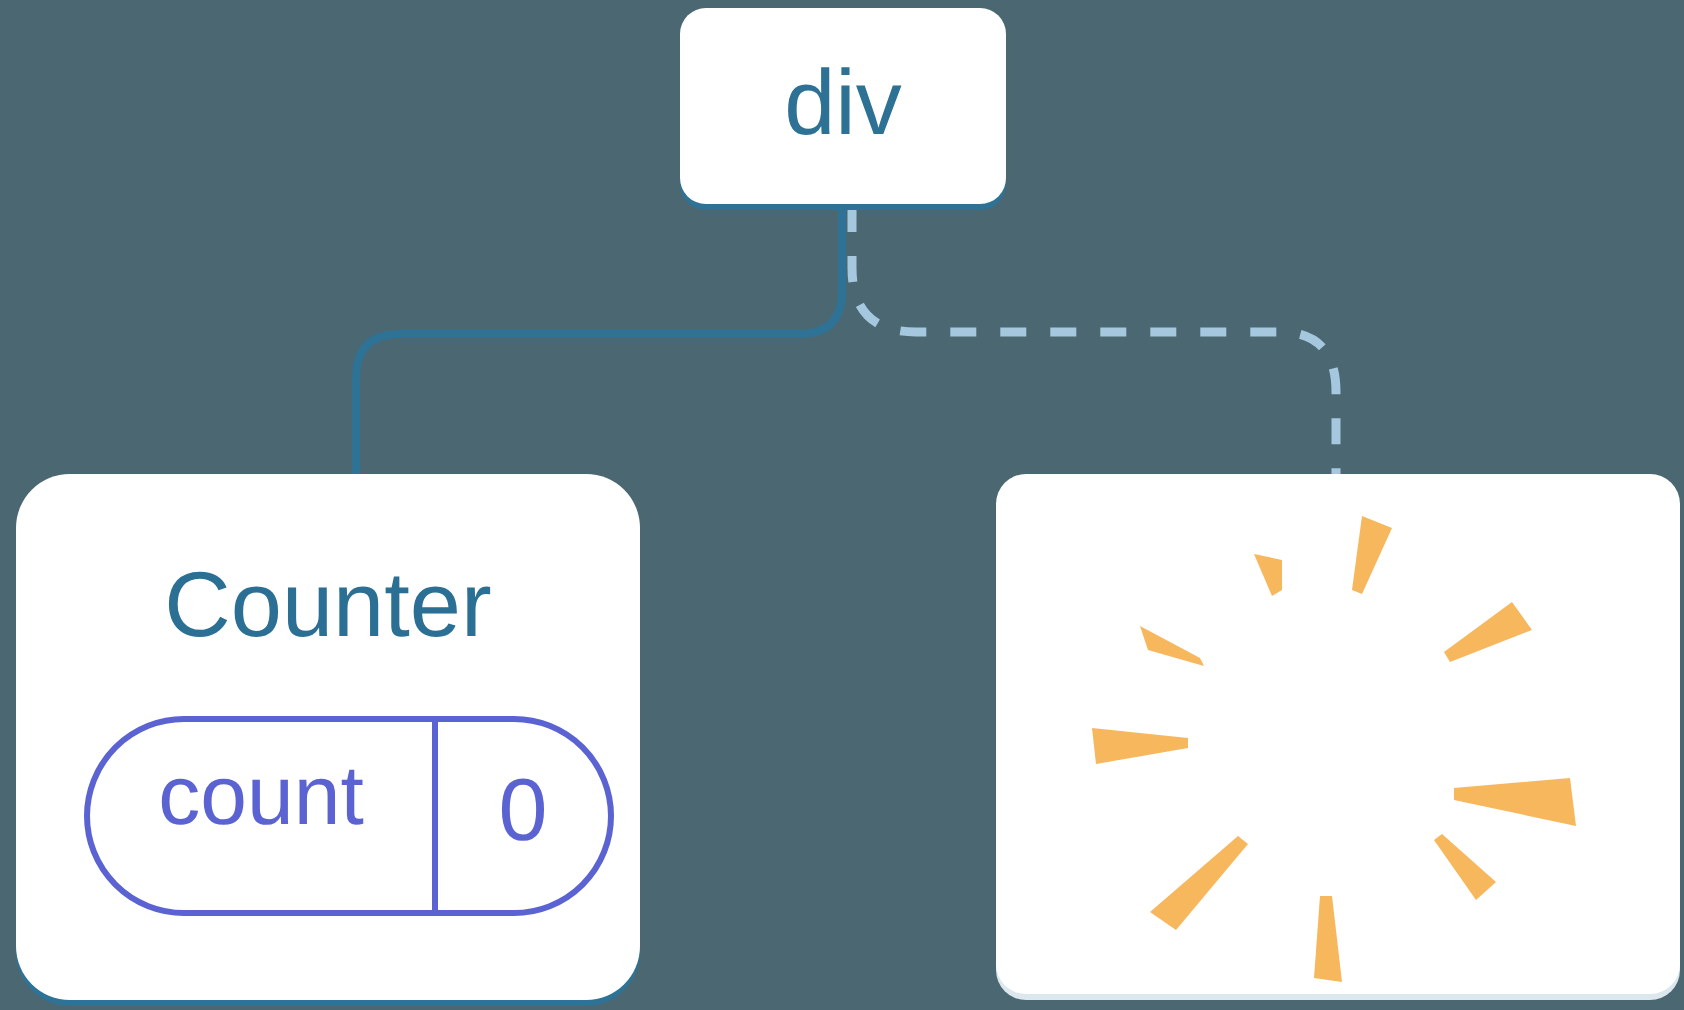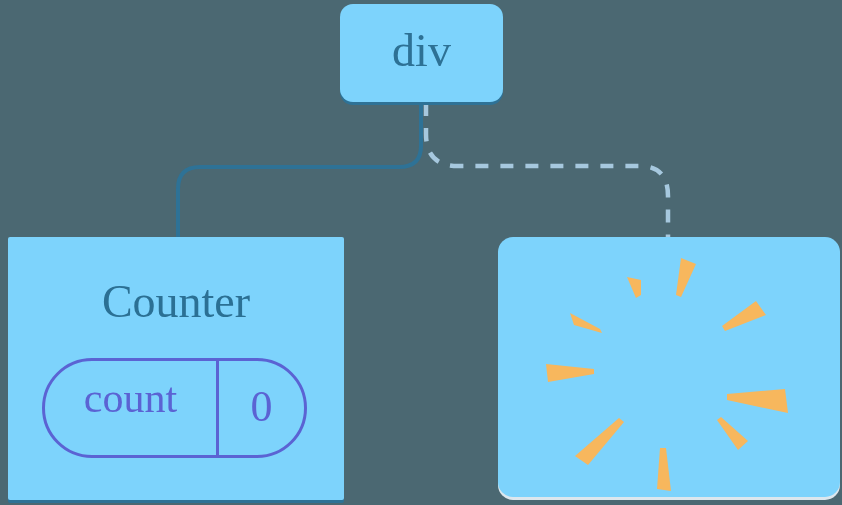--- a/index.html
+++ b/index.html
@@ -16,43 +16,42 @@
     overflow: hidden;
   }
   .connector-layer {
     position: absolute;
     inset: 0;
     width: 842px;
     height: 505px;
   }
   .card {
     position: absolute;
-    background: #7dd3fc;
+    background: #ffffff;
     box-sizing: border-box;
-    font-family: Liberation Serif, serif;
   }
   .root-card {
     left: 340px; top: 4px;
     width: 163px; height: 98px;
     border-radius: 13px;
     box-shadow: 0 3px 0 #2E7296;
     display: flex;
     align-items: center;
     justify-content: center;
   }
   .root-label {
     color: #2D7195;
     font-size: 46px;
     line-height: 1;
     padding-bottom: 4px;
   }
   .counter-card {
     left: 8px; top: 237px;
-    width: 336px; height: 263px;
-    border-radius: 2px;
+    width: 312px; height: 263px;
+    border-radius: 27px;
     box-shadow: 0 3px 0 #2E7296;
   }
   .counter-title {
     margin-top: 40px;
     text-align: center;
     color: #2B7094;
     font-size: 46px;
     line-height: 1.1;
   }
   .state-pill {

